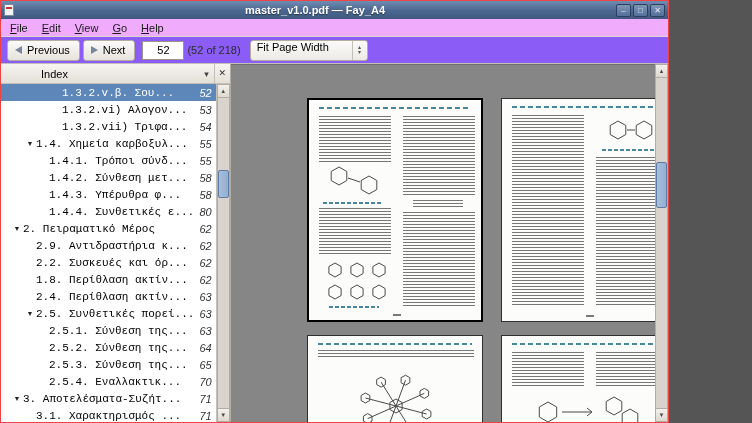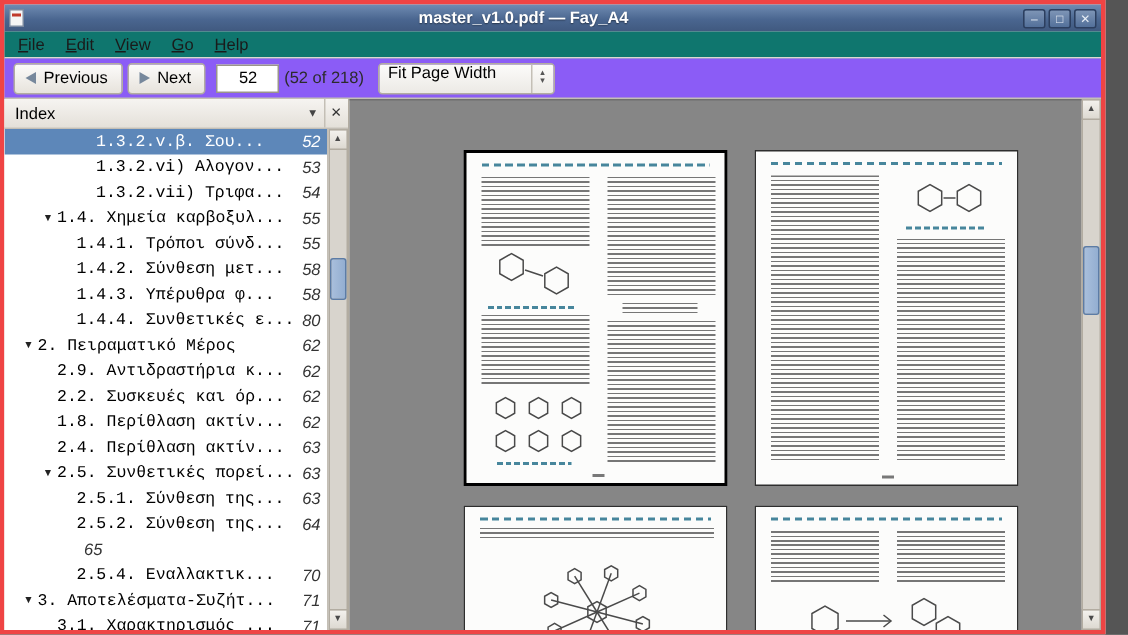--- a/index.html
+++ b/index.html
@@ -1,47 +1,47 @@
 <!DOCTYPE html>
 <html style="--selection_blue: #5d87b9; --canvas_gray: #868686; --scrollbar_thumb: #93aed1; --page_header_teal: #47869c;"><head>
 <meta charset="utf-8">
 <style>
   *{box-sizing:border-box;margin:0;padding:0;}
   html,body{width:752px;height:423px;overflow:hidden;}
   body{font-family:"Liberation Sans","DejaVu Sans",sans-serif;font-size:11px;background:#555;}
-  .window{width:737px;height:423px;display:flex;flex-direction:column;border:3px solid #ef4444;background:#edeae5;}
+  .window{width:669px;height:423px;display:flex;flex-direction:column;border:1px solid #ef4444;background:#edeae5;}
 
   
   .titlebar{flex:0 0 18px;display:flex;align-items:center;gap:4px;padding:0 3px;background:linear-gradient(#708cb2,#4a6690 55%,#40597f);}
   .win-icon{width:10px;height:12px;background:#f5f5f5;border:1px solid #7b8aa0;position:relative;}
   .win-icon::after{content:"";position:absolute;left:1px;right:1px;top:2px;height:2px;background:#c0392b;}
   .win-title{flex:1;text-align:center;color:#fff;font-weight:bold;font-size:11px;text-shadow:0 1px 1px rgba(0,0,0,.45);white-space:nowrap;overflow:hidden;}
   .win-btns{display:flex;gap:2px;}
   .win-btn{width:15px;height:13px;border:1px solid #2c3f5f;border-radius:2px;background:linear-gradient(#7e95b6,#53709a);color:#e8eef6;font-size:8px;line-height:11px;text-align:center;}
 
   
-  .menubar{flex:0 0 18px;display:flex;align-items:center;padding:0 2px;background:#0f766e;border-bottom:1px solid #dcd8d1;}
+  .menubar{flex:0 0 18px;display:flex;align-items:center;padding:0 2px;background:#f0abfc;border-bottom:1px solid #dcd8d1;}
   .menu-item{padding:2px 7px;color:#1a1a1a;}
 
   
   .toolbar{flex:0 0 27px;display:flex;align-items:center;gap:3px;padding:0 6px;background:#8b5cf6;border-bottom:1px solid #c4bfb6;}
   .tb-btn{display:flex;align-items:center;gap:5px;height:21px;padding:0 9px 0 7px;border:1px solid #b2aca1;border-radius:3px;background:linear-gradient(#fcfbfa,#e7e3dc);}
   .arr{width:0;height:0;border-top:4px solid transparent;border-bottom:4px solid transparent;}
   .arr.left{border-right:7px solid #77889c;}
   .arr.right{border-left:7px solid #77889c;}
   .page-input{width:42px;height:19px;border:1px solid #9a948a;background:#fff;font:11px "Liberation Sans",sans-serif;text-align:center;margin-left:4px;}
   .page-count{color:#2b2b2b;margin-right:6px;}
   .zoom-combo{display:flex;height:21px;border:1px solid #b2aca1;border-radius:3px;background:linear-gradient(#fcfbfa,#eceae5);width:118px;}
   .zoom-combo .zlabel{flex:1;padding:0 6px;white-space:nowrap;}
   .spin{display:flex;flex-direction:column;align-items:center;justify-content:center;width:15px;height:100%;border-left:1px solid #c4bfb6;color:#555;font-size:6px;line-height:5px;}
 
   
   .body{flex:1;display:flex;min-height:0;}
   .sidebar{flex:0 0 214px;display:flex;flex-direction:column;border-right:1px solid #b2aca1;background:#edeae5;min-height:0;}
-  .sidebar-header{flex:0 0 20px;display:flex;align-items:center;border-bottom:1px solid #c4bfb6;background:linear-gradient(#f6f4f1,#e4e0d9);}
+  .sidebar-header{flex:0 0 20px;display:flex;align-items:center;border-bottom:1px solid #c4bfb6;background:linear-gradient(#f6f4f1,#e4e0d9);padding-left:33px;}
   .index-label{padding-left:7px;flex:1;}
   .chev{color:#444;font-size:9px;padding:0 5px;}
   .close-btn{width:16px;text-align:center;color:#333;font-size:9px;border-left:1px solid #c4bfb6;height:100%;line-height:19px;}
   .sidebar-lower{flex:1;display:flex;min-height:0;}
   .tree{flex:1;background:#fff;overflow:hidden;border-right:1px solid #c4bfb6;}
   .tree-row{height:17px;display:flex;align-items:center;padding-right:4px;white-space:nowrap;}
   .tree-row.selected{background:var(--selection_blue,#5d87b9);color:#fff;}
   .tri{flex:0 0 12px;font-size:7px;color:#222;text-align:center;}
   .lab{flex:1;overflow:hidden;font-family:Liberation Mono, monospace;}
   .pg{margin-left:5px;font-style:italic;color:#333;}
@@ -209,20 +209,21 @@
             </div>
             <div class="tree-row">
               <span style="flex: 0 0 36px;"></span>
               <span class="tri"></span>
               <span class="lab">2.5.2. Σύνθεση της...</span>
               <span class="pg">64</span>
             </div>
             <div class="tree-row">
               <span style="flex: 0 0 36px;"></span>
               <span class="tri"></span>
+              <span class="lab">2.5.3. Σύνθεση της...</span>
               <span class="pg">65</span>
             </div>
             <div class="tree-row">
               <span style="flex: 0 0 36px;"></span>
               <span class="tri"></span>
               <span class="lab">2.5.4. Εναλλακτικ...</span>
               <span class="pg">70</span>
             </div>
             <div class="tree-row">
               <span style="flex: 0 0 10px;"></span>

